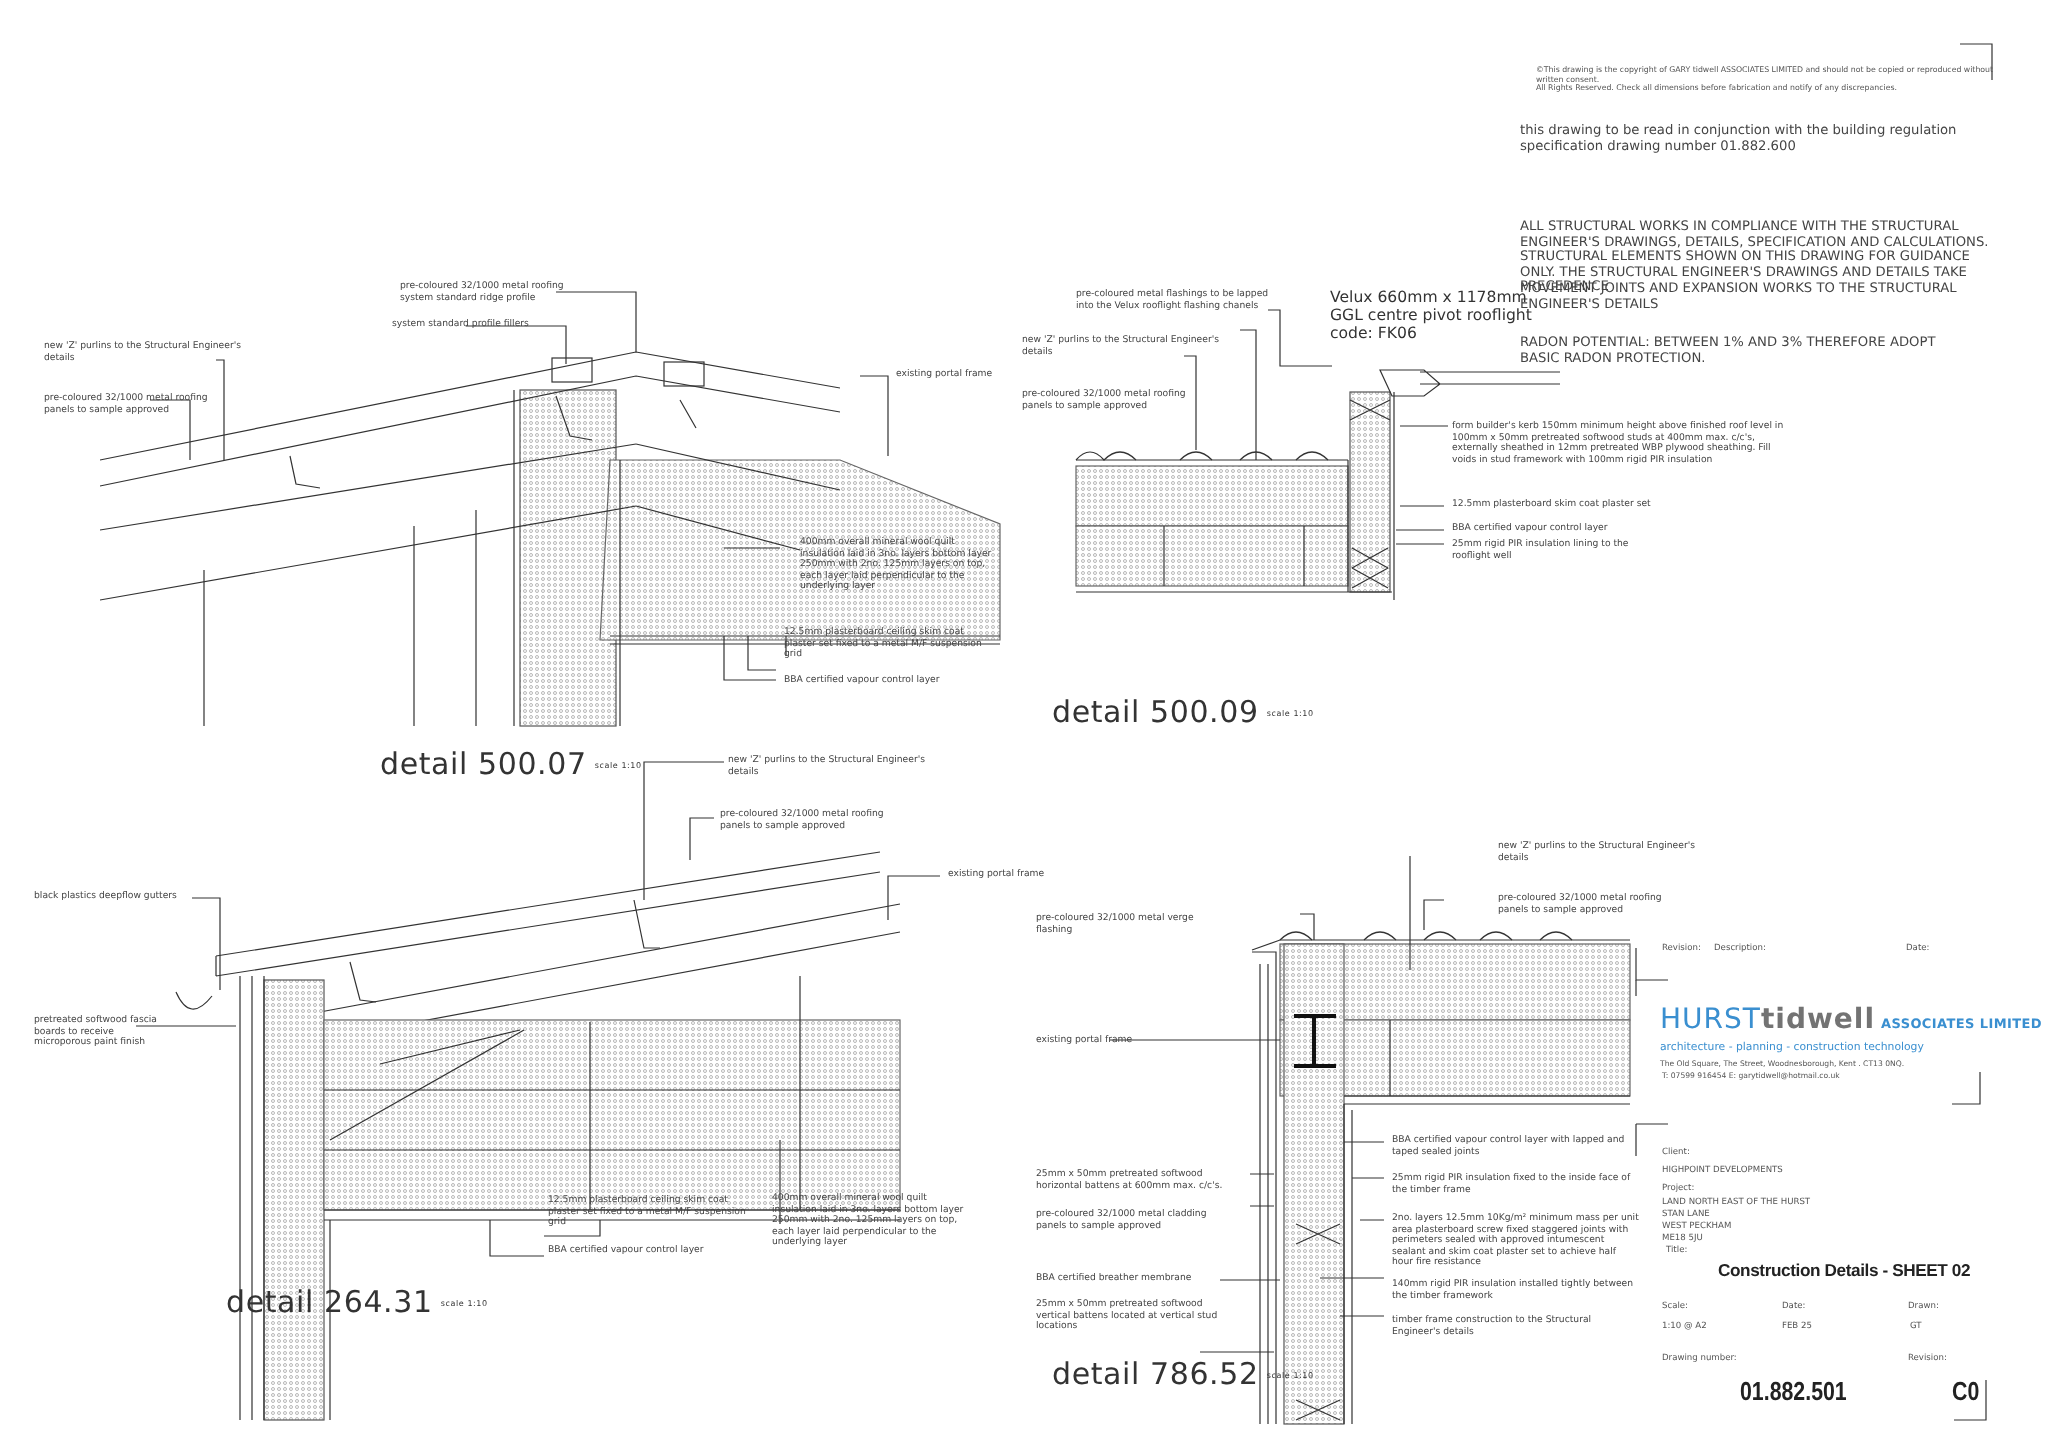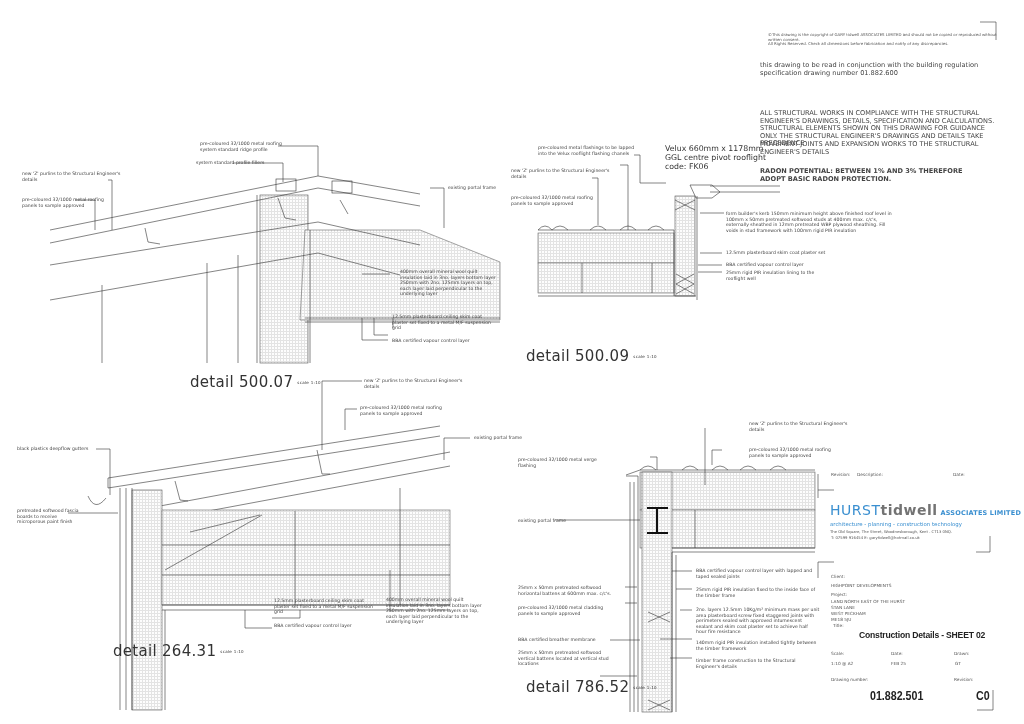--- a/index.html
+++ b/index.html
@@ -111,21 +111,21 @@
     <path d="M990 536 L990 552 L976 552"></path>
   </g>
 </svg>
 
 <div class="copy" style="left:768px;top:33px;width:240px;white-space:pre-line;">©This drawing is the copyright of GARY tidwell ASSOCIATES LIMITED and should not be copied or reproduced without written consent.
 All Rights Reserved.  Check all dimensions before fabrication and notify of any discrepancies.</div>
 
 <div class="gen" style="left:760px;top:62px;width:230px;">this drawing to be read in conjunction with the building regulation specification drawing number 01.882.600</div>
 <div class="gen" style="left:760px;top:90px;width:236px;margin-top:20px;">ALL STRUCTURAL WORKS IN COMPLIANCE WITH THE STRUCTURAL ENGINEER'S DRAWINGS, DETAILS, SPECIFICATION AND CALCULATIONS. STRUCTURAL ELEMENTS SHOWN ON THIS DRAWING FOR GUIDANCE ONLY. THE STRUCTURAL ENGINEER'S DRAWINGS AND DETAILS TAKE PRECEDENCE</div>
 <div class="gen" style="left:760px;top:141px;width:236px;">MOVEMENT JOINTS AND EXPANSION WORKS TO THE STRUCTURAL ENGINEER'S DETAILS</div>
-<div class="gen" style="left:760px;top:168px;width:220px;font-weight:bold;">RADON POTENTIAL: BETWEEN  1% AND 3% THEREFORE ADOPT BASIC RADON PROTECTION.</div>
+<div class="gen" style="left:760px;top:168px;width:220px;">RADON POTENTIAL: BETWEEN  1% AND 3% THEREFORE ADOPT BASIC RADON PROTECTION.</div>
 
 <div class="note" style="left:200px;top:141px;">pre-coloured 32/1000 metal roofing
 system standard ridge profile</div>
 <div class="note" style="left:196px;top:160px;">system standard profile fillers</div>
 <div class="note" style="left:22px;top:171px;">new 'Z' purlins to the Structural Engineer's
 details</div>
 <div class="note" style="left:22px;top:197px;">pre-coloured 32/1000 metal roofing
 panels to sample approved</div>
 <div class="note" style="left:448px;top:185px;">existing portal frame</div>
 <div class="note" style="left:400px;top:269px;">400mm overall mineral wool quilt

